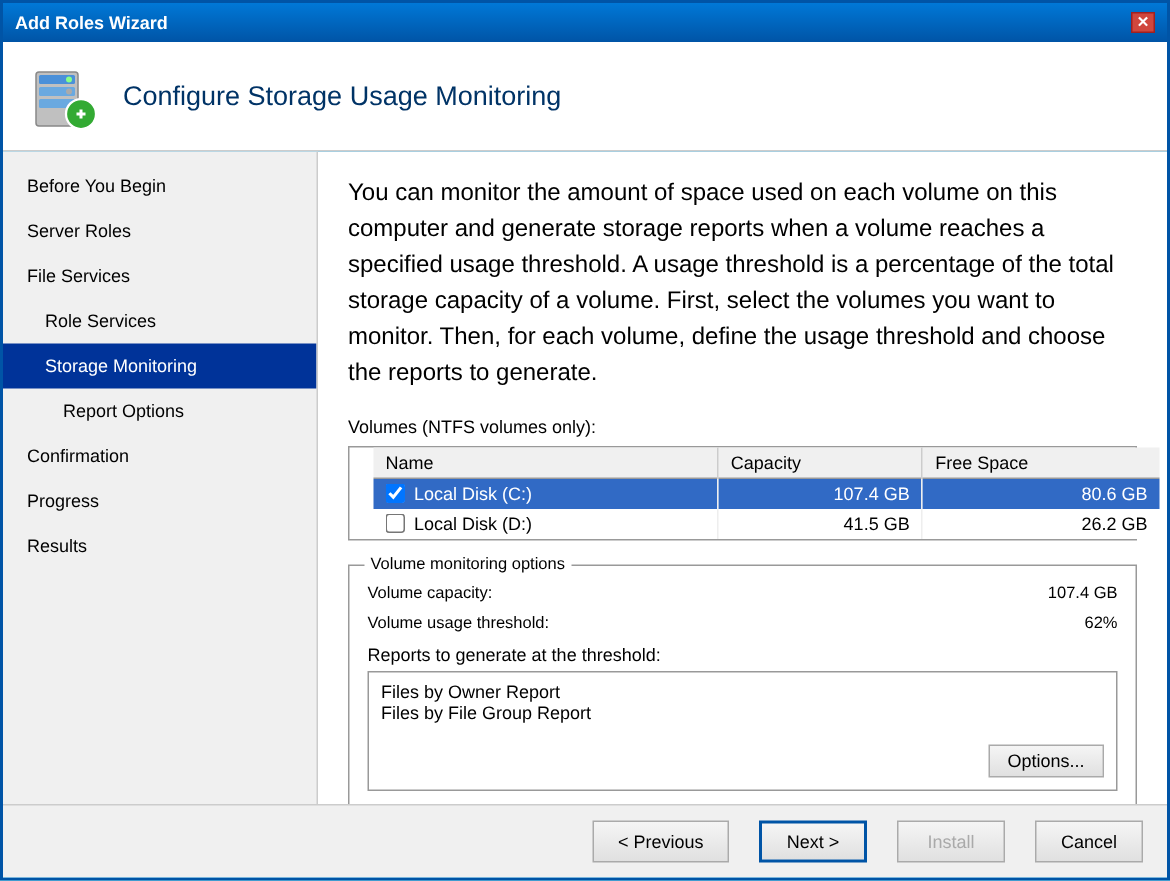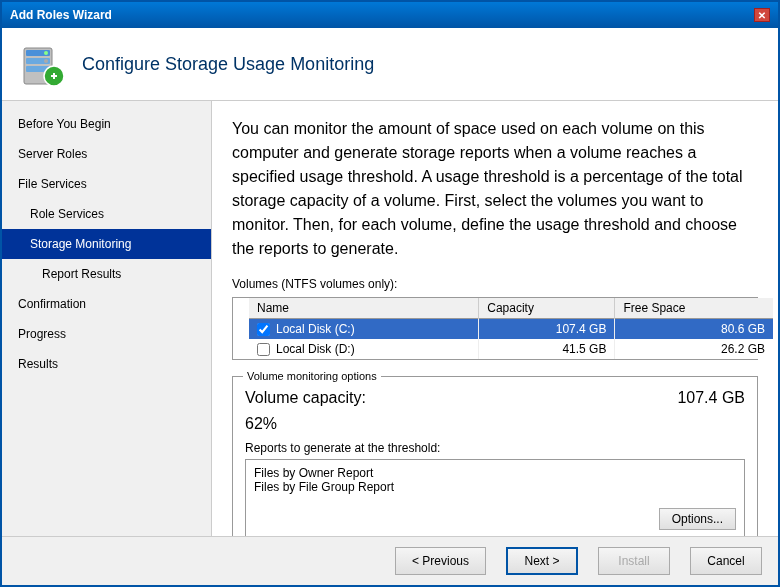--- a/index.html
+++ b/index.html
@@ -148,21 +148,20 @@
     }
     .volumes-table tbody td:last-child {
       border-right: none;
     }
     .row-selected td {
       background: #316ac5;
       color: white;
     }
     .checkbox-cell {
       display: flex;
-      align-items: center;
       gap: 6px;
     }
     .checkbox-input {
       width: 13px;
       height: 13px;
       cursor: pointer;
     }
     .col-capacity { text-align: right; }
     .col-freespace { text-align: right; }
     .monitoring-options-box {
@@ -177,21 +176,21 @@
       background: white;
       padding: 0 4px;
       font-size: 11px;
       color: #000000;
     }
     .option-row {
       display: flex;
       justify-content: space-between;
       align-items: center;
       margin-bottom: 8px;
-      font-size: 16px;
+      font-size: 11px;
     }
     .option-label { color: #000000; }
     .option-value { color: #000000; }
     .reports-label {
       font-size: 12px;
       margin-bottom: 4px;
     }
     .reports-box {
       border: 1px solid #999999;
       background: white;
@@ -266,21 +265,21 @@
   </div>
 
   <div class="main-content">
 
     <div class="sidebar">
     <div class="sidebar-item">Before You Begin</div>
         <div class="sidebar-item">Server Roles</div>
         <div class="sidebar-item">File Services</div>
         <div class="sidebar-item sub">Role Services</div>
         <div class="sidebar-item sub active">Storage Monitoring</div>
-        <div class="sidebar-item subsub">Report Results</div>
+        <div class="sidebar-item subsub">Report Options</div>
         <div class="sidebar-item">Confirmation</div>
         <div class="sidebar-item">Progress</div>
         <div class="sidebar-item">Results</div>
       </div>
 
     <div class="content-area">
       <p class="description-text">You can monitor the amount of space used on each volume on this computer and generate storage reports when a volume reaches a specified usage threshold.  A usage threshold is a percentage of the total storage capacity of a volume. First, select the volumes you want to monitor.  Then, for each volume, define the usage threshold and choose the reports to generate.</p>
 
       <div class="volumes-label">Volumes (NTFS volumes only):</div>
 
@@ -319,20 +318,21 @@
       </div>
 
       <div class="monitoring-options-box">
         <span class="monitoring-options-legend">Volume monitoring options</span>
 
         <div class="option-row">
           <span class="option-label">Volume capacity:</span>
           <span class="option-value">107.4 GB</span>
         </div>
         <div class="option-row">
+          <span class="option-label">Volume usage threshold:</span>
           <span class="option-value">62%</span>
         </div>
         <div class="reports-label">Reports to generate at the threshold:</div>
         <div class="reports-box">
           <div id="reports-list">
               <div>Files by Owner Report</div>
               <div>Files by File Group Report</div>
             </div>
           <button class="reports-options-btn">Options...</button>
         </div>

